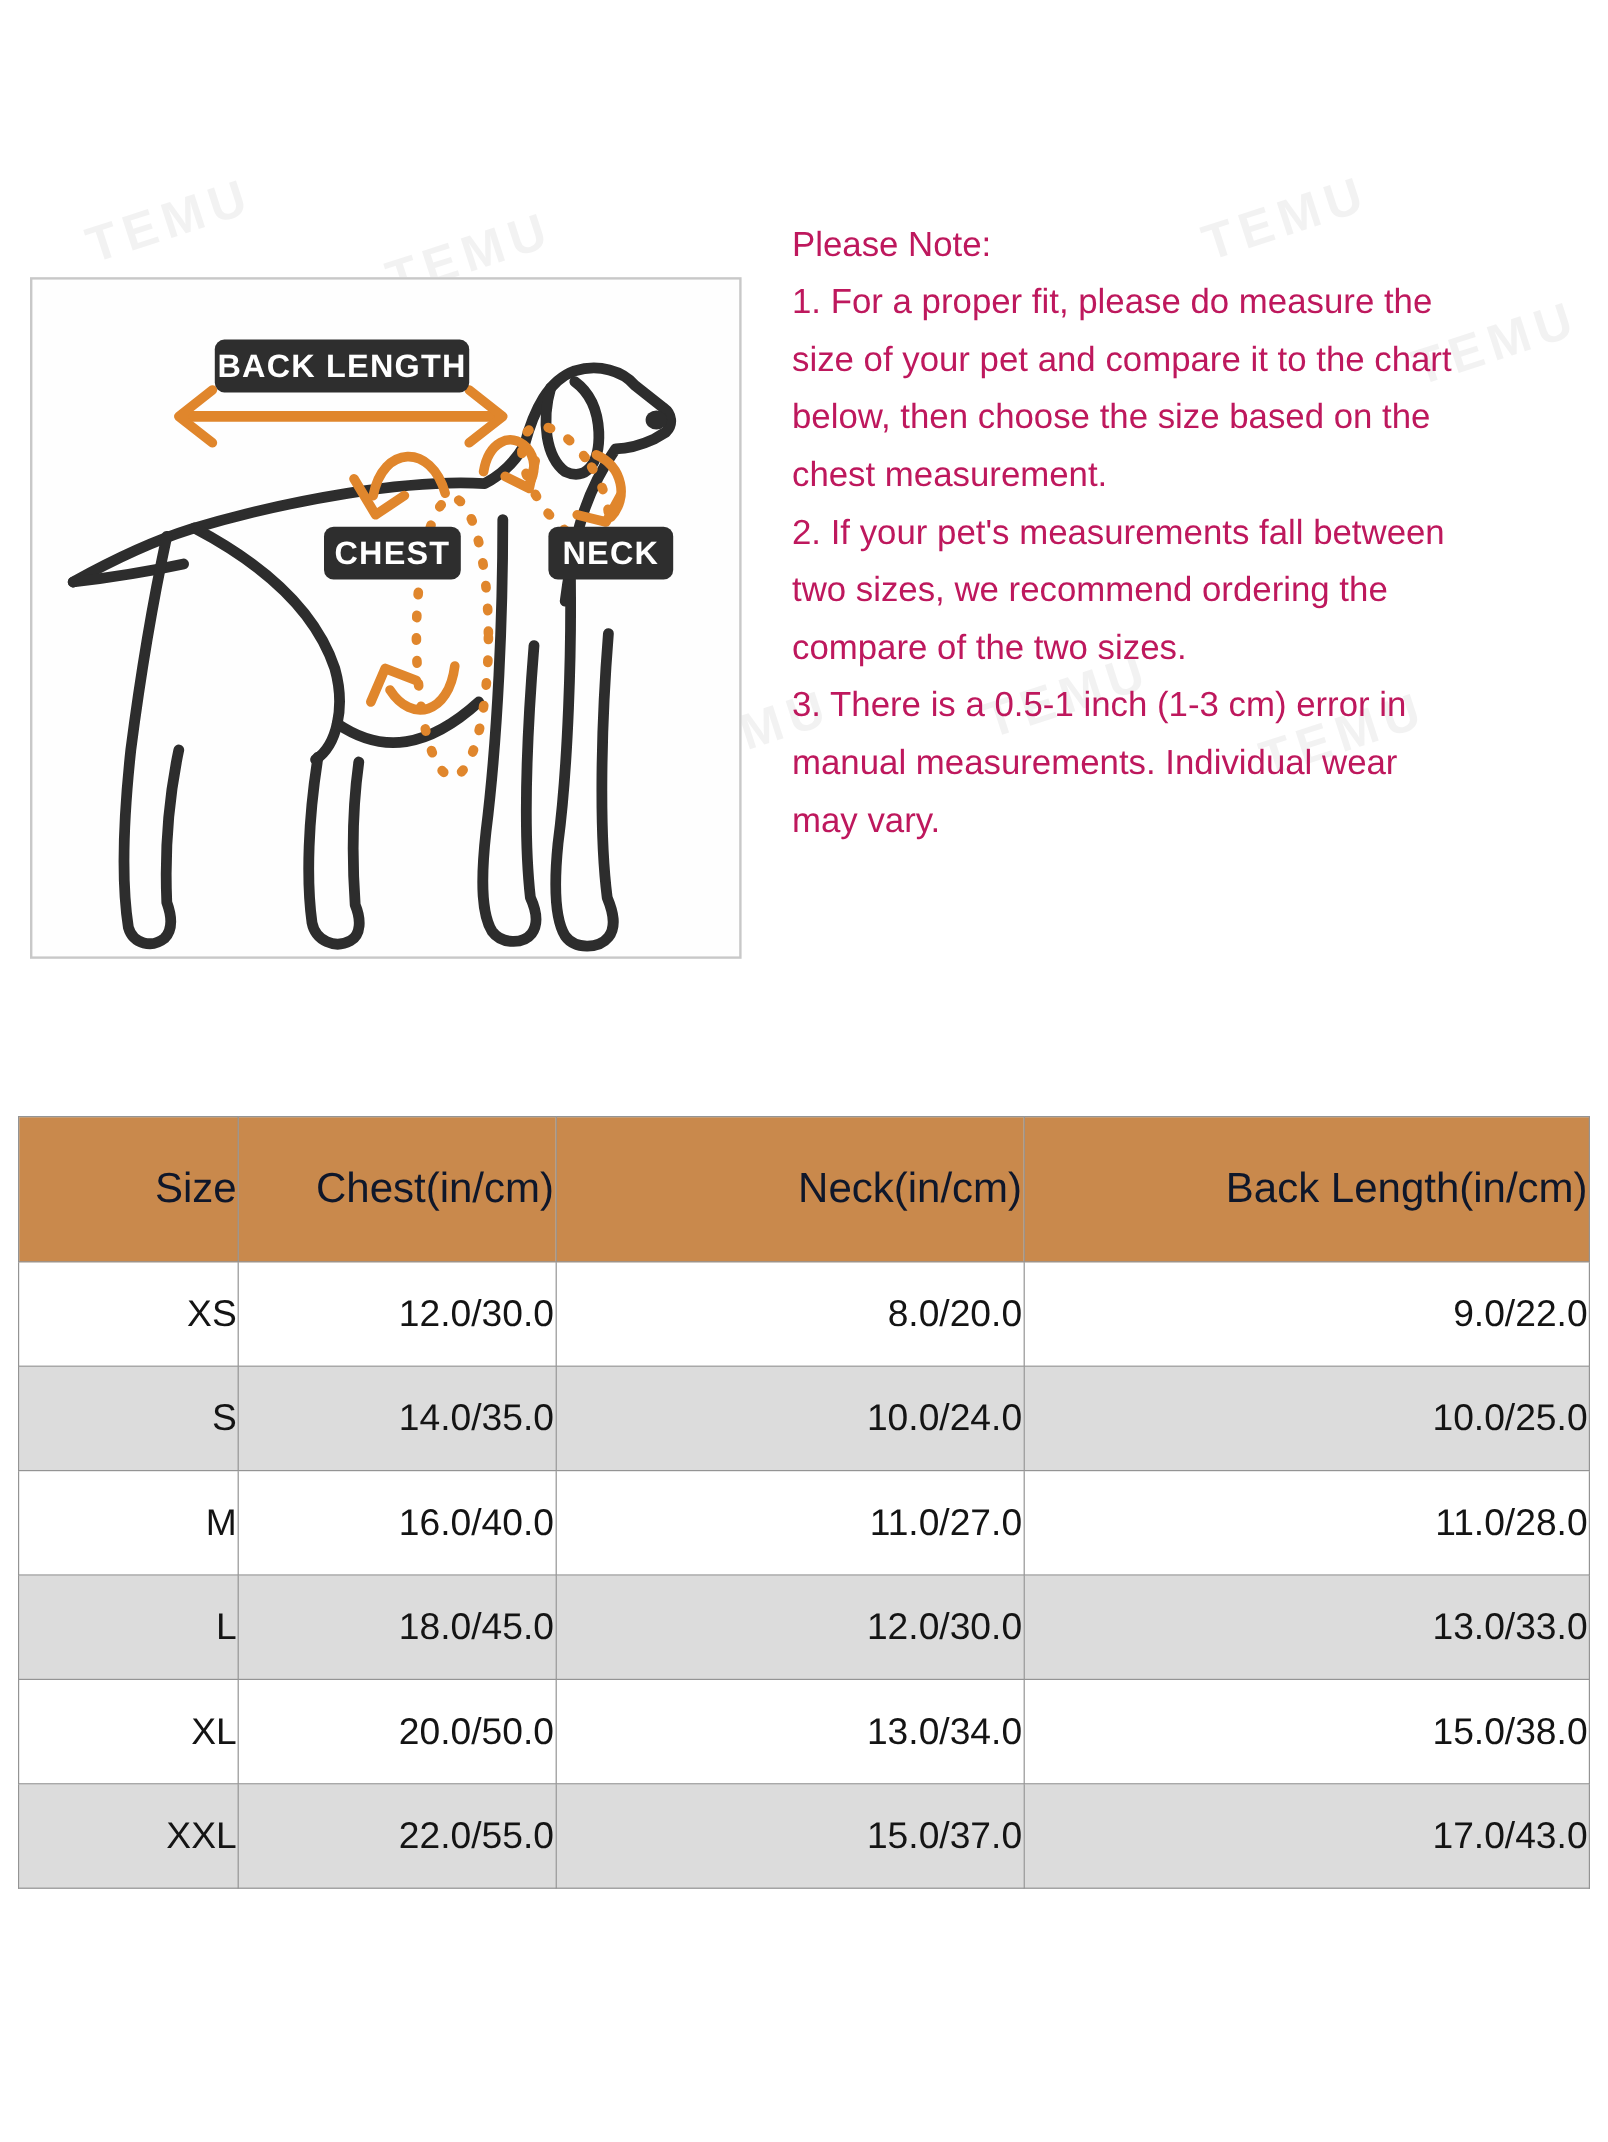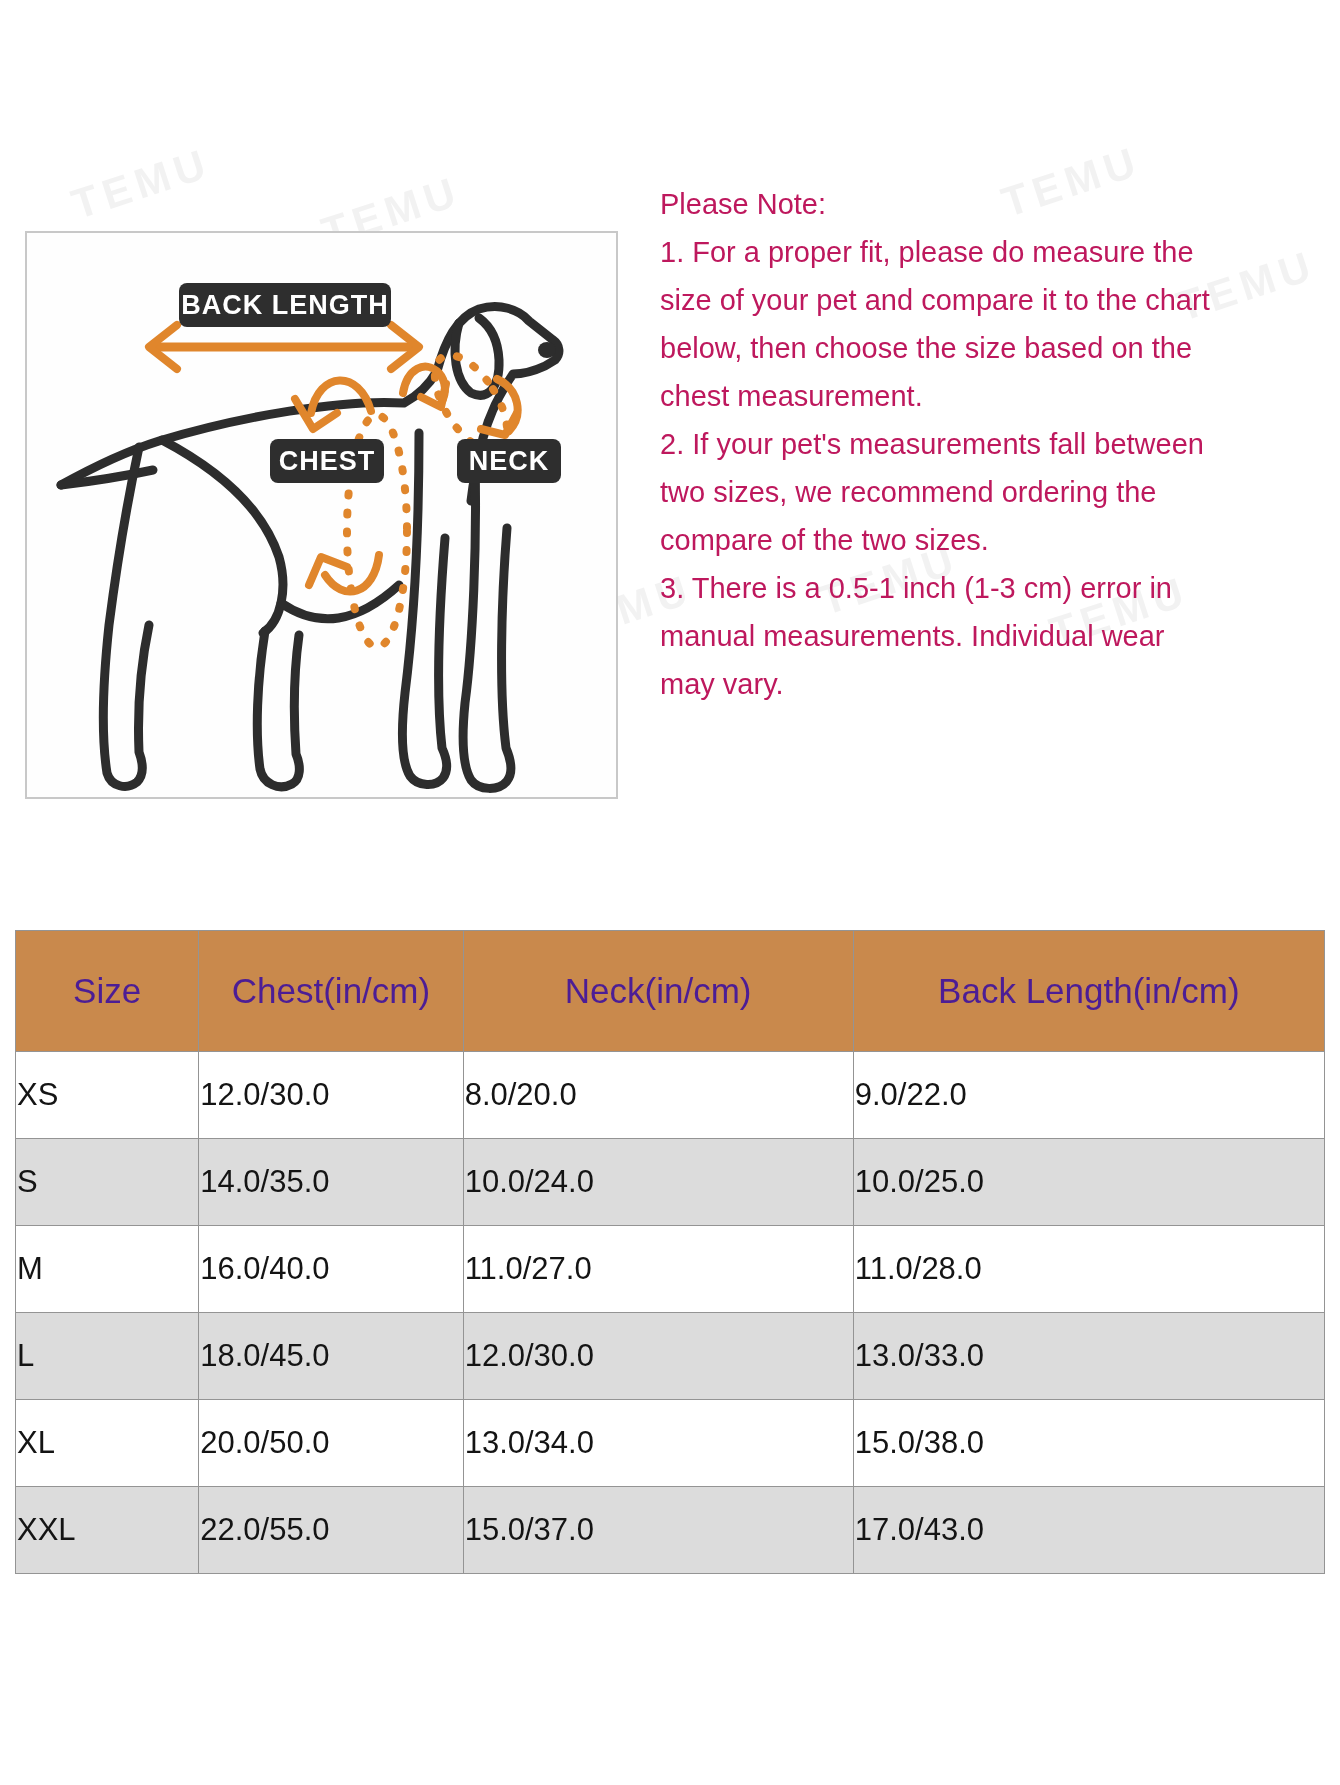--- a/index.html
+++ b/index.html
@@ -27,26 +27,26 @@
     position:absolute;left:660px;top:180px;width:660px;
     font-size:29px;line-height:48px;color:#be185d;
   }
   .note-line{height:48px;white-space:nowrap;}
   
   #size-table{
     position:absolute;left:15px;top:930px;width:1310px;
     border-collapse:collapse;table-layout:fixed;
   }
   #size-table th{
-    background:#C9894C;color:#4c1d95;font-weight:normal;font-size:35px;
-    height:118px;border:1px solid #949494;text-align:center;vertical-align:middle;
+    background:#C9894C;color:#0f172a;font-weight:normal;font-size:35px;
+    height:118px;border:1px solid #949494;text-align:right;vertical-align:middle;
   }
   #size-table td{
     font-size:31px;color:#141414;height:84px;border:1px solid #949494;
-    text-align:left;vertical-align:middle;background:#ffffff;
+    text-align:right;vertical-align:middle;background:#ffffff;
   }
   #size-table tr.alt td{background:#DCDCDC;}
 </style>
 </head>
 <body>
 
 <div id="canvas">
 
   <span class="wm" style="left:70px;top:160px">TEMU</span>
   <span class="wm" style="left:320px;top:188px">TEMU</span>

